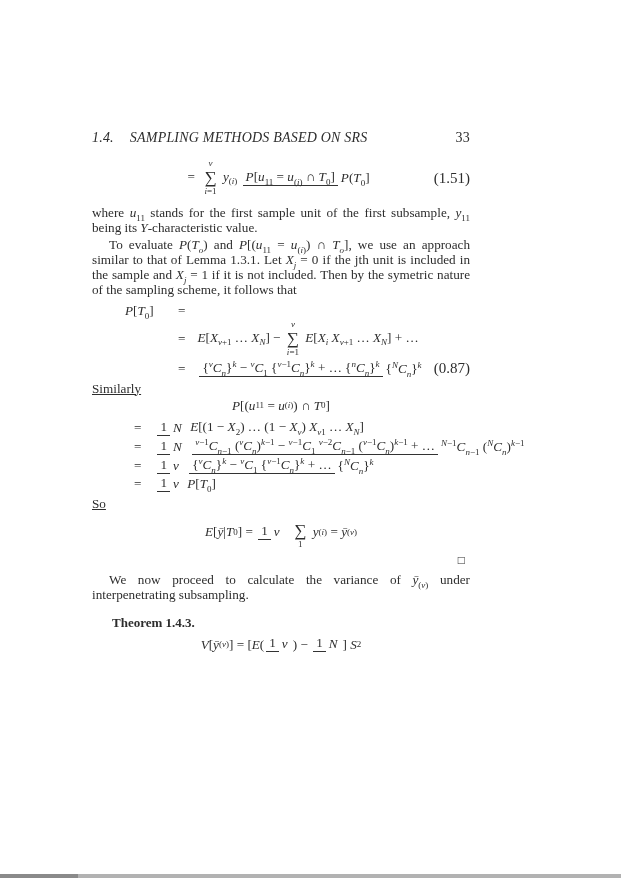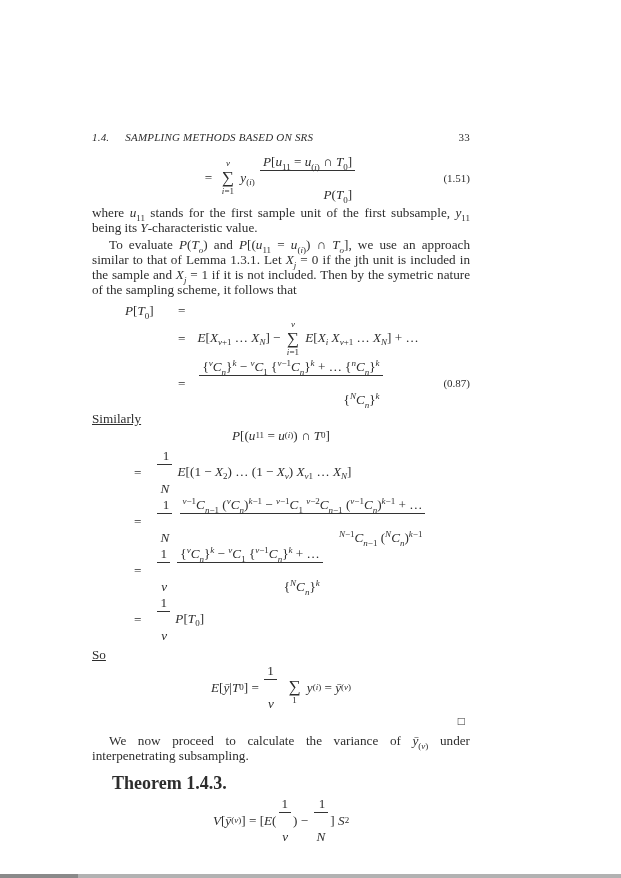--- a/index.html
+++ b/index.html
@@ -3,30 +3,30 @@
 <meta charset="utf-8">
 <style>
   html,body{margin:0;padding:0;}
   body{
     width:621px;height:878px;position:relative;overflow:hidden;
     background:#ffffff;color:#2d2d2d;
     font-family:"Liberation Serif","DejaVu Serif",serif;
   }
   .content{position:absolute;left:92px;top:130px;width:378px;font-size:13.2px;line-height:15px;}
   
-  .hdr{display:flex;justify-content:space-between;align-items:baseline;font-style:italic;font-size:11px;letter-spacing:.2px;}
+  .hdr{display:flex;justify-content:space-between;align-items:baseline;font-style:italic;font-size:14px;letter-spacing:.2px;}
   .hdr .sec{margin-right:16px;}
   .hdr .pgnum{font-style:normal;}
   
   .eqrow{position:relative;display:flex;justify-content:center;align-items:center;}
-  .eqnum{position:absolute;right:0;top:50%;transform:translateY(-50%);font-size:11px;}
+  .eqnum{position:absolute;right:0;top:50%;transform:translateY(-50%);font-size:15px;}
   sub,sup{font-size:9px;line-height:0;}
   i{font-style:italic;}
   
-  .fr{display:inline-flex;flex-direction:column;text-align:right;vertical-align:middle;margin:0 2px;line-height:14px;gap:16px;}
+  .fr{display:inline-flex;flex-direction:row;text-align:left;vertical-align:middle;margin:0 2px;line-height:14px;}
   .fr .nu{border-bottom:1px solid #333;padding:0 3px 1px;}
   .fr .de{padding:1px 3px 0;}
   
   .bo{display:inline-flex;flex-direction:column;align-items:center;vertical-align:middle;margin:0 3px;}
   .bo .lm{font-size:9px;line-height:1.1;min-height:9px;}
   .bo .sg{font-size:17px;line-height:1.05;font-style:normal;}
   
   .para{text-align:justify;}
   .indent{text-indent:17px;}
   .m{white-space:nowrap;}
@@ -39,21 +39,21 @@
   .b152 .rel{margin-right:12px;flex:none;}
   
   .lbl{margin-top:4px;text-decoration:underline;}
   .ctr{display:flex;justify-content:center;align-items:center;margin-top:2px;}
   .sim{margin-top:6px;}
   .sim .erow{display:flex;align-items:center;margin:2px 0;padding-left:42px;}
   .sim .rel{margin-right:14px;flex:none;}
   .soeq{margin-top:2px;}
   .qed{text-align:right;padding-right:5px;margin-top:4px;font-size:12px;line-height:12px;}
   .p3{margin-top:6px;}
-  .thm{margin-top:13px;padding-left:20px;font-weight:bold;font-size:18px;}
+  .thm{margin-top:13px;padding-left:20px;font-weight:bold;font-size:13px;}
   .thmeq{margin-top:6px;}
   
   .hscroll{position:absolute;left:0;bottom:0;width:621px;height:4px;}
   .hscroll .thumb{position:absolute;left:0;top:0;width:78px;height:4px;}
 </style>
 </head>
 <body>
 
 <div class="content">
 

